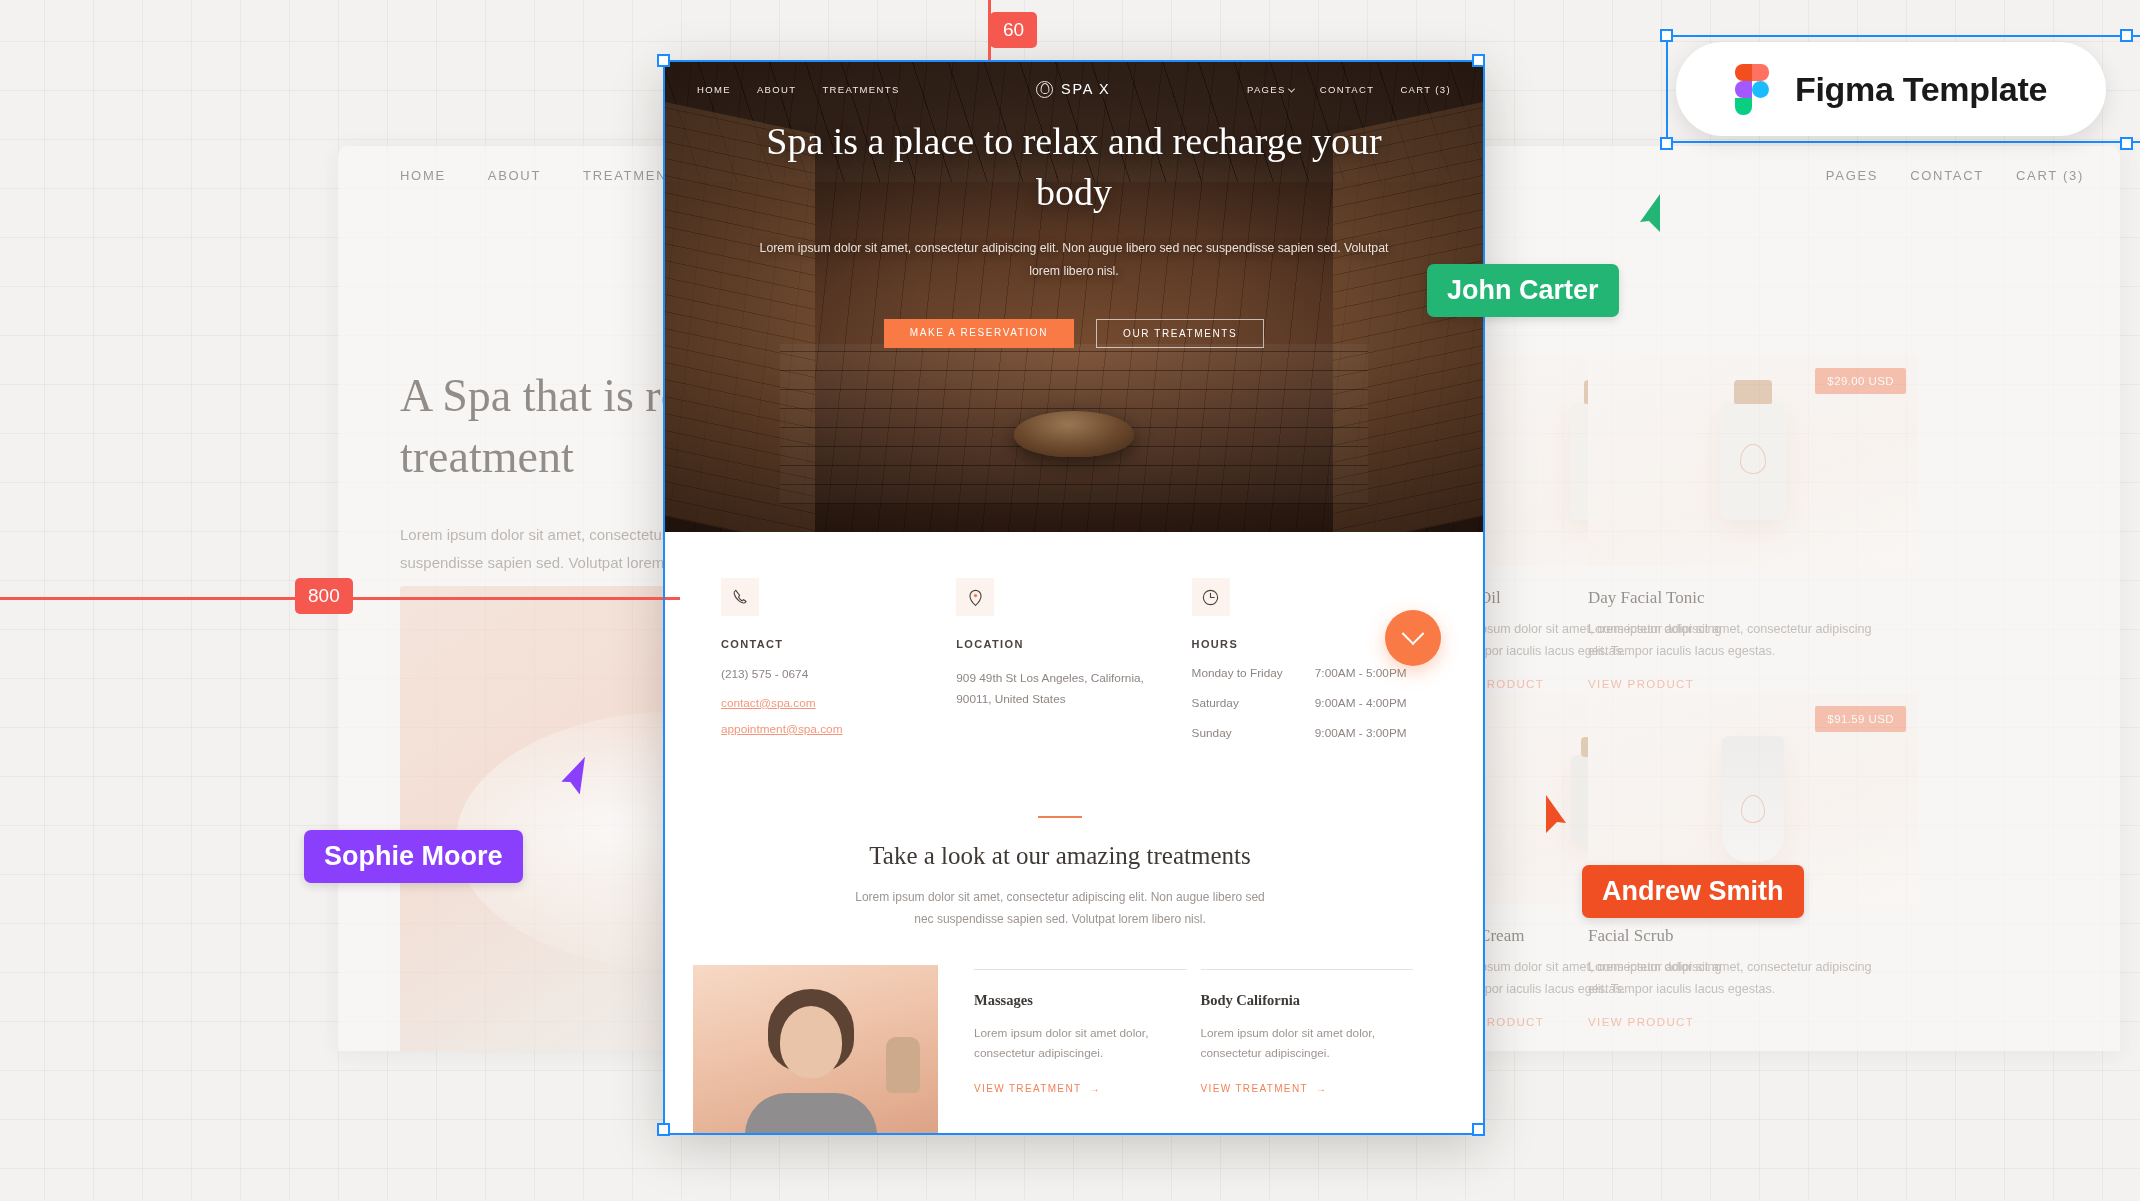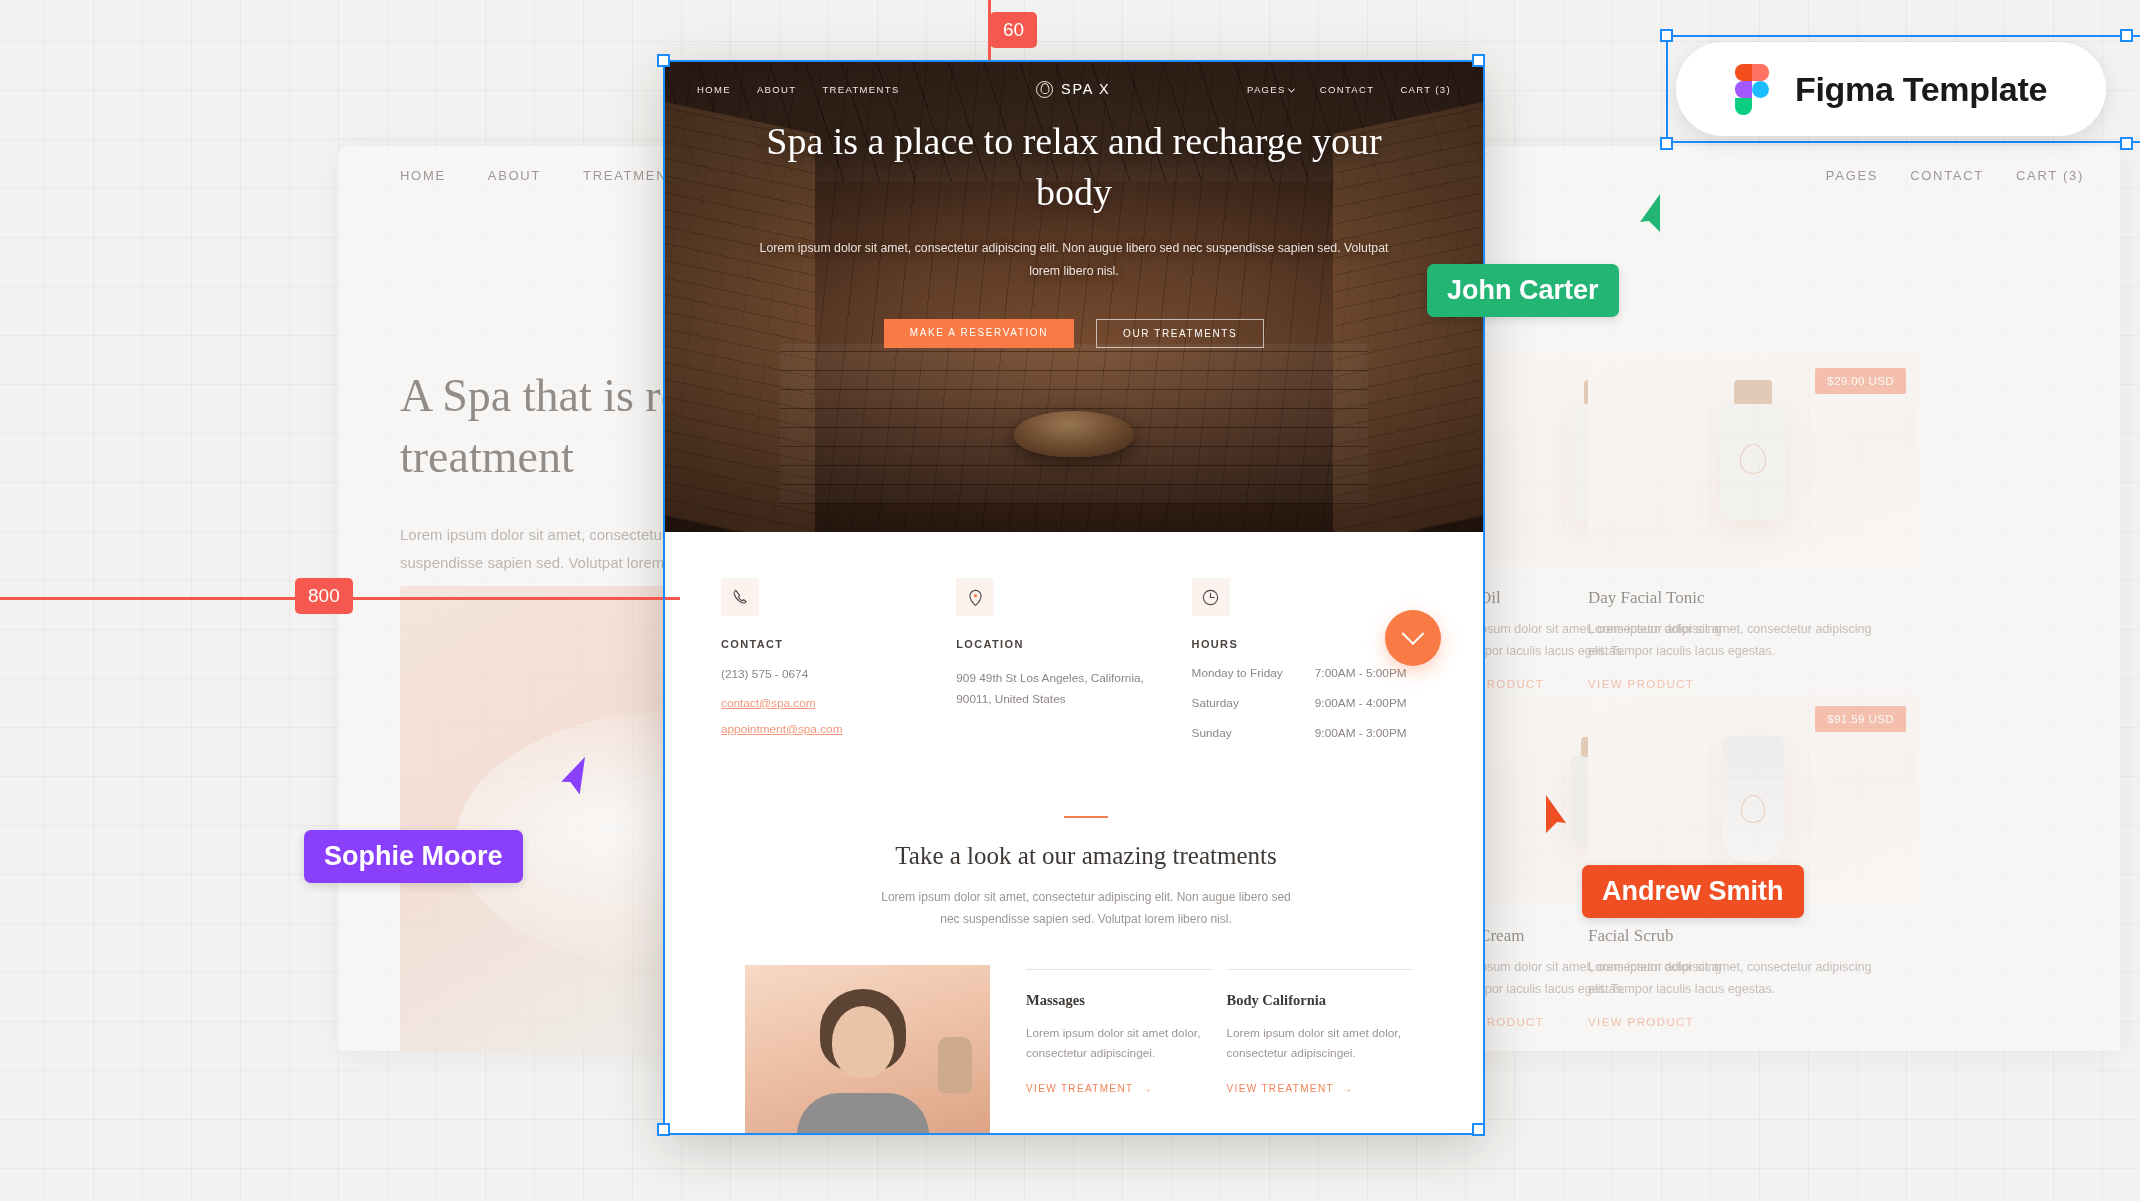--- a/index.html
+++ b/index.html
@@ -200,21 +200,21 @@
   }
   .ibox svg { width:19px; height:19px; }
   .ititle { margin-top: 22px; font-size: 11px; letter-spacing: 1.35px; color:#4a433f; font-weight:600;}
   .iline { margin-top: 16px; font-size: 11.8px; color:#8d8581; line-height:1.5;}
   .ilink { display:block; margin-top: 12px; font-size: 11.8px; color:#f3977b; text-decoration: underline; }
   .iaddr { margin-top: 18px; font-size: 11.8px; color:#8d8581; line-height:1.75; width: 190px;}
   .hrow { display:flex; justify-content:space-between; width: 215px; margin-top: 16px;
           font-size: 11.8px; color:#8d8581;}
 
   
-  .treat { padding: 46px 56px 0 80px; text-align:center;}
+  .treat { padding: 46px 56px 0 28px; text-align:center;}
   .tdash { width: 44px; height: 2.2px; background:#f28157; margin: 0 auto 24px auto;}
   .treat h2 {
     font-family:"Liberation Serif", serif; font-weight:400; font-size:25px; color:#3f3936;
   }
   .treat p { margin-top: 16px; font-size:12px; line-height:1.85; color:#9d9590;
     max-width: 420px; margin-left:auto; margin-right:auto;}
 
   .tgrid { display:flex; gap: 0; margin-top: 34px; padding: 0 0 0 0; text-align:left;}
   .tphoto {
     width: 245px; height: 190px; flex: none;

